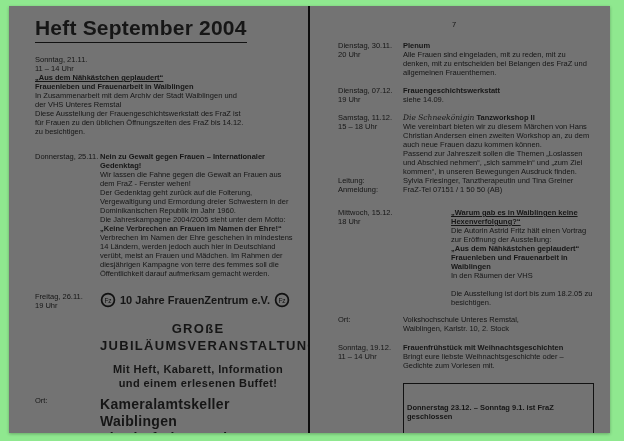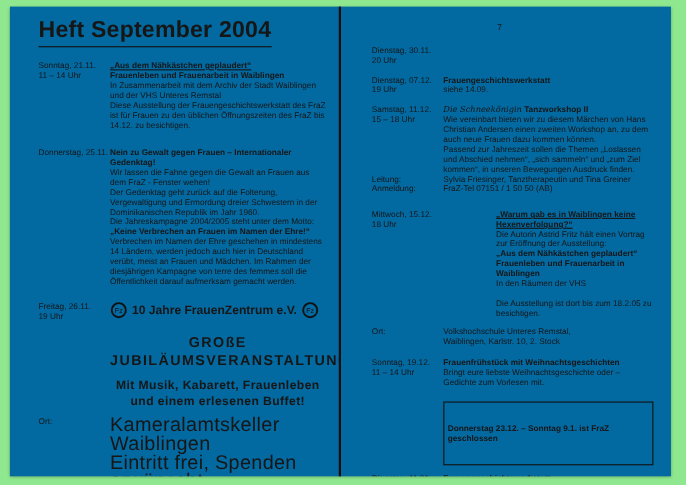--- a/index.html
+++ b/index.html
@@ -3,21 +3,21 @@
 <meta charset="utf-8">
 <style>
   html,body{margin:0;padding:0;}
   body{
     width:624px;height:441px;position:relative;overflow:hidden;
     background:#8fe88f;
     font-family:"Liberation Sans",sans-serif;color:#161616;
   }
   .sheet{
     position:absolute;left:9px;top:6px;width:601px;height:427px;
-    background:#0369a1;box-shadow:0 1px 3px rgba(0,0,0,.28);
+    background:#737373;box-shadow:0 1px 3px rgba(0,0,0,.28);
     display:flex;
   }
   .page{position:relative;box-sizing:border-box;height:100%;overflow:hidden;}
   .page.left{width:299px;padding:8px 4px 0 26px;}
   .spine{width:2px;height:100%;background:#0d0d0d;flex:none;}
   .page.right{flex:1;padding:14px 8px 0 28px;}
 
   .title{
     display:inline-block;font-size:21px;font-weight:600;letter-spacing:.2px;
     border-bottom:1.6px solid #111;padding-bottom:2px;margin:2px 0 12px 0;
@@ -27,39 +27,39 @@
   .desccol{flex:1;font-size:7.5px;line-height:9px;padding-right:8px;min-width:0;}
   .desccol p{margin:0;}
   .b{font-weight:bold;}
   .u{text-decoration:underline;}
   .gap{height:9px;}
 
   .logo-row{display:flex;align-items:center;gap:4px;}
   .logo-title{font-size:11px;font-weight:bold;}
   .big{font-size:13px;font-weight:bold;letter-spacing:1.3px;text-align:center;line-height:17px;}
   .sub{font-size:11px;font-weight:bold;letter-spacing:.4px;text-align:center;line-height:14px;}
-  .ort-comic{font-size:18px;font-weight:normal;letter-spacing:.3px;line-height:17px;}
+  .ort-comic{font-size:14px;font-weight:bold;letter-spacing:.3px;line-height:17px;}
 
   .script{font-family:"DejaVu Serif",serif;font-style:italic;font-size:7.5px;}
   .pagenum{font-size:7.5px;margin:0 0 12px 114px;}
   .notice{
     display:inline-block;border:1.5px solid #111;padding:19px 3px;
     font-size:7.5px;font-weight:bold;line-height:9px;
   }
 </style>
 </head>
 <body style="background: rgb(143, 232, 143);">
 
 <div class="sheet">
 
   <div class="page left">
     <div class="title">Heft September 2004</div>
 
     
-    <div class="event" style="margin-bottom:16px;">
+    <div class="event" style="margin-bottom:16px;flex-direction:column;">
       <div class="datecol">
         <div>Sonntag, 21.11.</div>
         <div>11 – 14 Uhr</div>
       </div>
       <div class="desccol" style="max-width:212px;">
         <p class="b u">„Aus dem Nähkästchen geplaudert“</p>
         <p class="b">Frauenleben und Frauenarbeit in Waiblingen</p>
         <p>In Zusammenarbeit mit dem Archiv der Stadt Waiblingen und der VHS Unteres Remstal</p>
         <p>Diese Ausstellung der Frauengeschichtswerkstatt des FraZ ist für Frauen zu den üblichen Öffnungszeiten des FraZ bis 14.12. zu besichtigen.</p>
       </div>
@@ -95,21 +95,21 @@
           <span class="logo-title">10 Jahre FrauenZentrum e.V.</span>
           <svg width="16" height="16" viewBox="0 0 16 16">
             <circle cx="8" cy="8" r="6.4" fill="none" stroke="#111" stroke-width="1.7"></circle>
             <text x="8" y="10.8" font-size="6.5" text-anchor="middle" fill="#111">Fz</text>
           </svg>
         </div>
         <div style="height:12px;"></div>
         <div class="big">GROßE</div>
         <div class="big">JUBILÄUMSVERANSTALTUNG</div>
         <div style="height:8px;"></div>
-        <div class="sub">Mit Musik, Kabarett, Frauenleben</div>
+        <div class="sub">Mit Heft, Kabarett, Information</div>
         <div class="sub">und einem erlesenen Buffet!</div>
       </div>
     </div>
 
     
     <div class="event">
       <div class="datecol">
         <div>Ort:</div>
       </div>
       <div class="desccol" style="max-width:212px;">
@@ -121,20 +121,24 @@
 
   <div class="spine"></div>
 
   <div class="page right">
     <div class="pagenum">7</div>
 
     <div class="event" style="margin-bottom:9px;">
       <div class="datecol">
         <div>Dienstag, 30.11.</div>
         <div>20 Uhr</div>
+      </div>
+      <div class="desccol">
+        <p class="b">Plenum</p>
+        <p>Alle Frauen sind eingeladen, mit zu reden, mit zu denken, mit zu entscheiden bei Belangen des FraZ und allgemeinen Frauenthemen.</p>
       </div>
     </div>
 
     <div class="event" style="margin-bottom:9px;">
       <div class="datecol">
         <div>Dienstag, 07.12.</div>
         <div>19 Uhr</div>
       </div>
       <div class="desccol">
         <p class="b">Frauengeschichtswerkstatt</p>

